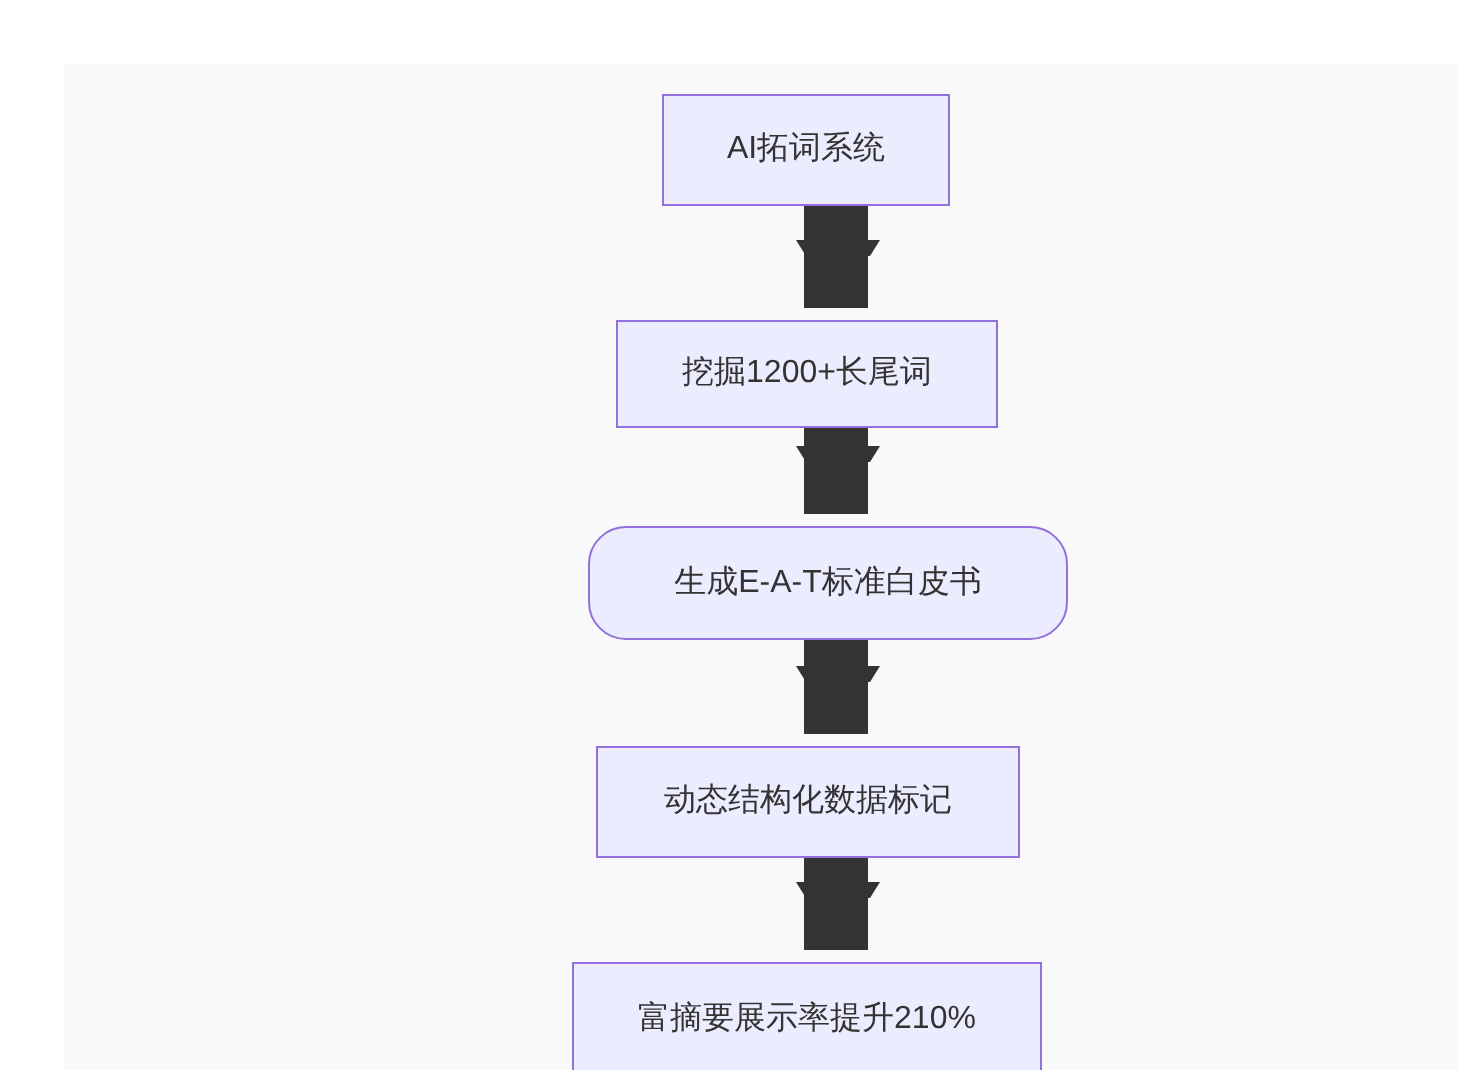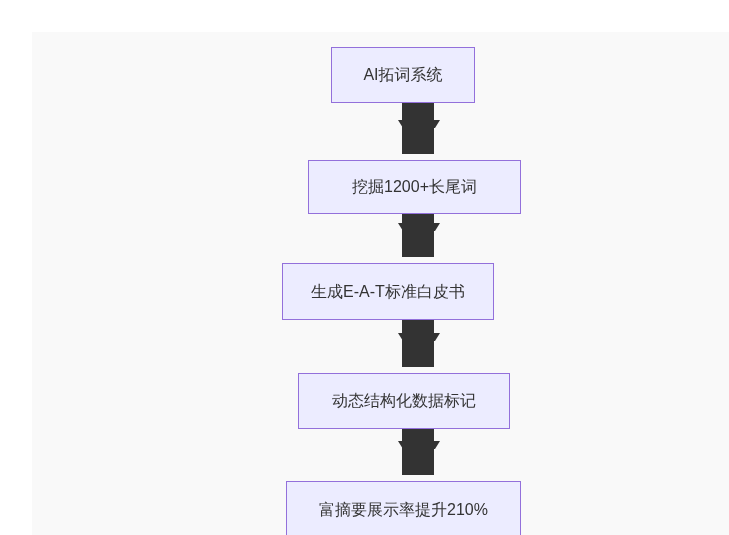--- a/index.html
+++ b/index.html
@@ -27,22 +27,22 @@
     justify-content: center;
     background: var(--node_fill);
     border: 1px solid var(--node_border);
     color: var(--text_color);
     font-size: 16px;
     line-height: 1;
     white-space: nowrap;
     text-align: center;
   }
   .n1 { left: 299px; top: 15px;  width: 144px; height: 56px; }
-  .n2 { left: 276px; top: 128px; width: 213px; height: 54px; text-align: center; }
-  .n3 { left: 250px; top: 231px; width: 212px; height: 57px; }
+  .n2 { left: 276px; top: 128px; width: 191px; height: 54px; text-align: center; }
+  .n3 { left: 262px; top: 231px; width: 240px; height: 57px; border-radius: 19px; }
   .n4 { left: 266px; top: 341px; width: 212px; height: 56px; text-align: center; }
   .n5 { left: 254px; top: 449px; width: 235px; height: 57px; }
 
   .flow-edge {
     position: absolute;
     left: 366px;
     width: 10px;
   }
   .e1 { top: 71px;  height: 57px; }
   .e2 { top: 182px; height: 49px; }

